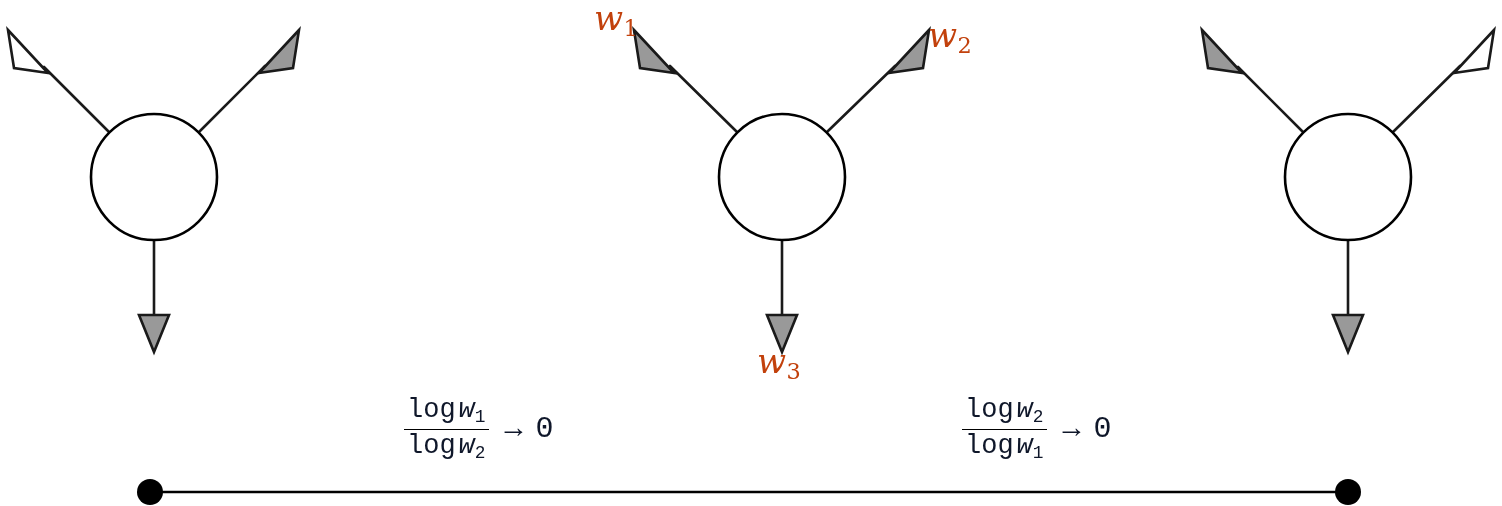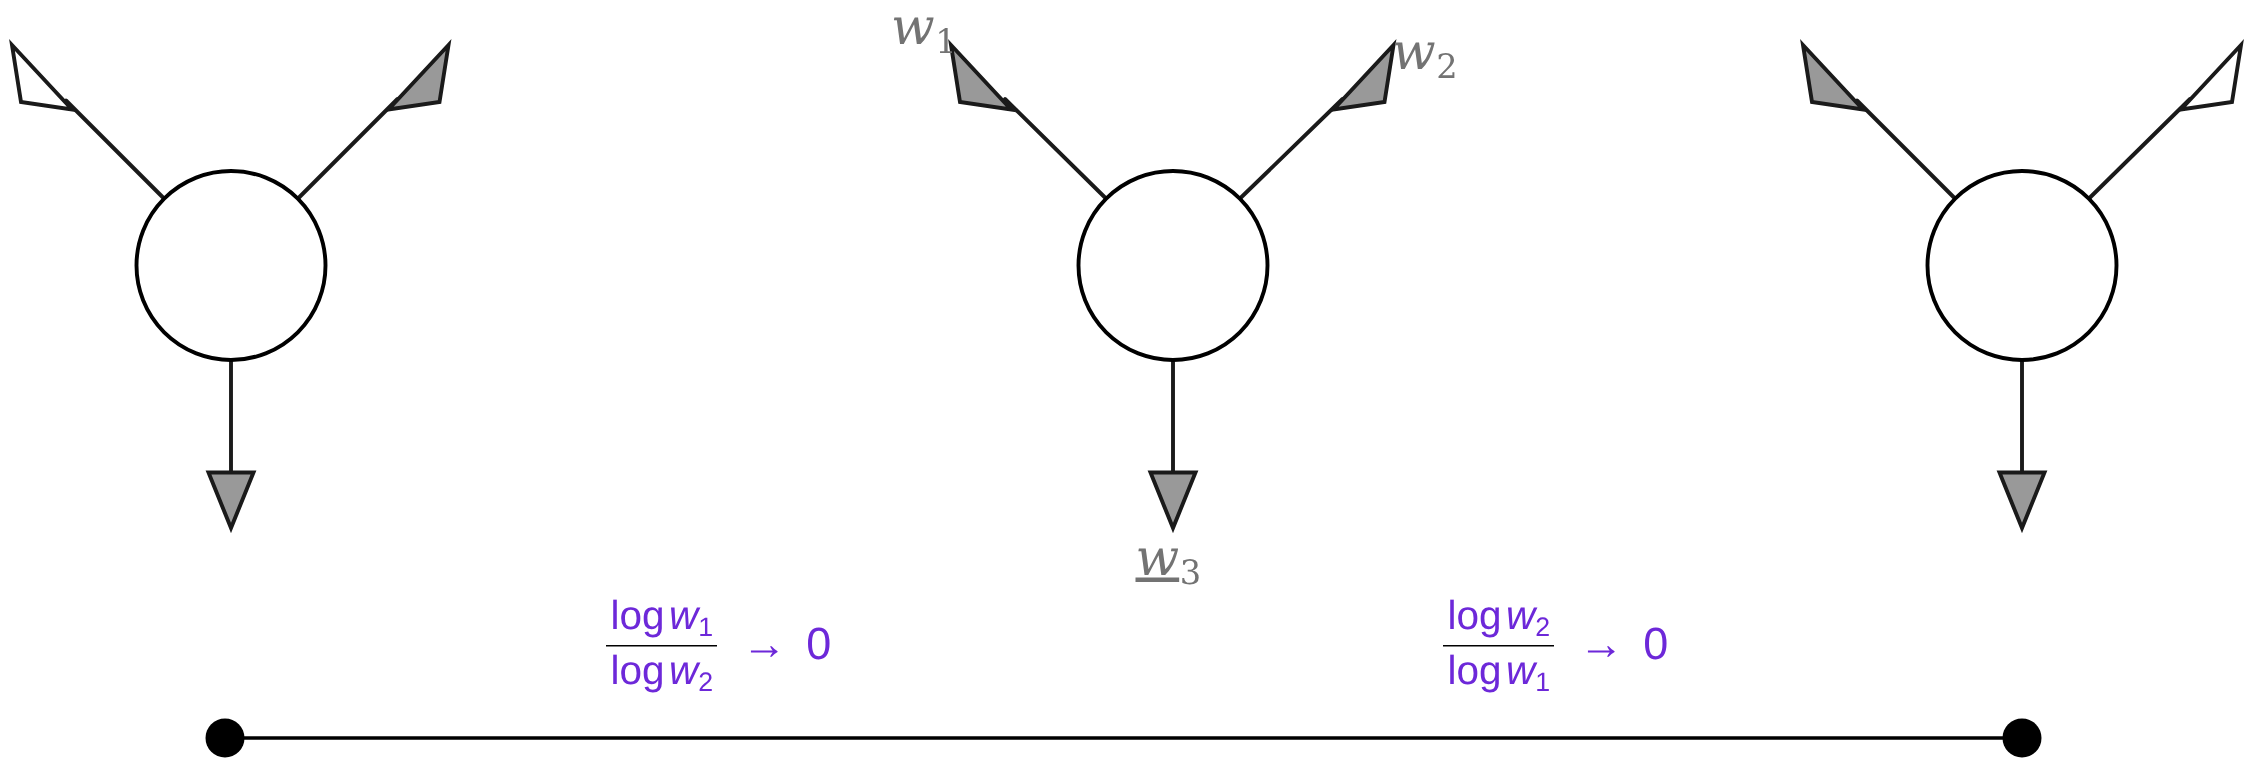--- a/index.html
+++ b/index.html
@@ -28,41 +28,41 @@
     top: 0;
     width: 1502px;
     height: 506px;
     display: block;
   }
   
   .mathlabel {
     position: absolute;
     font-family: "DejaVu Serif", "Liberation Serif", serif;
     font-style: italic;
-    color: #737373;
+    color: #c2410c;
     white-space: nowrap;
     line-height: 1;
     user-select: none;
   }
   .mathlabel .sub {
     font-size: 0.66em;
     font-style: normal;
     vertical-align: -0.28em;
     margin-left: 0.02em;
   }
   .w-label {
     font-size: 34px;
   }
   
   .limit-expr {
     position: absolute;
     display: flex;
     align-items: center;
-    font-family: Liberation Sans, sans-serif;
-    color: #6d28d9;
+    font-family: Liberation Mono, monospace;
+    color: #0f172a;
     white-space: nowrap;
     user-select: none;
     justify-content: space-between;
   }
   .frac {
     display: inline-flex;
     flex-direction: column;
     align-items: center;
     justify-content: center;
     font-size: 27px;
@@ -158,21 +158,21 @@
   </svg>
 
   <div class="mathlabel w-label" style="left:594px; top:1px;">
     <span>w</span><span class="sub">1</span>
   </div>
 
   <div class="mathlabel w-label" style="left:928px; top:1px;margin-top:17px;">
     <span>w</span><span class="sub">2</span>
   </div>
 
-  <div class="mathlabel w-label" style="left:757px; top:355px;text-decoration:underline;">
+  <div class="mathlabel w-label" style="left:757px; top:344px;">
     <span>w</span><span class="sub">3</span>
   </div>
 
   <div class="limit-expr" style="left:404px; top:394px;">
     <span class="frac">
       <span class="num"><span class="op">log</span><span class="var">w</span><span class="sub">1</span></span>
       <span class="den"><span class="op">log</span><span class="var">w</span><span class="sub">2</span></span>
     </span>
     <span class="arrow-to">→</span>
     <span class="zero">0</span>

